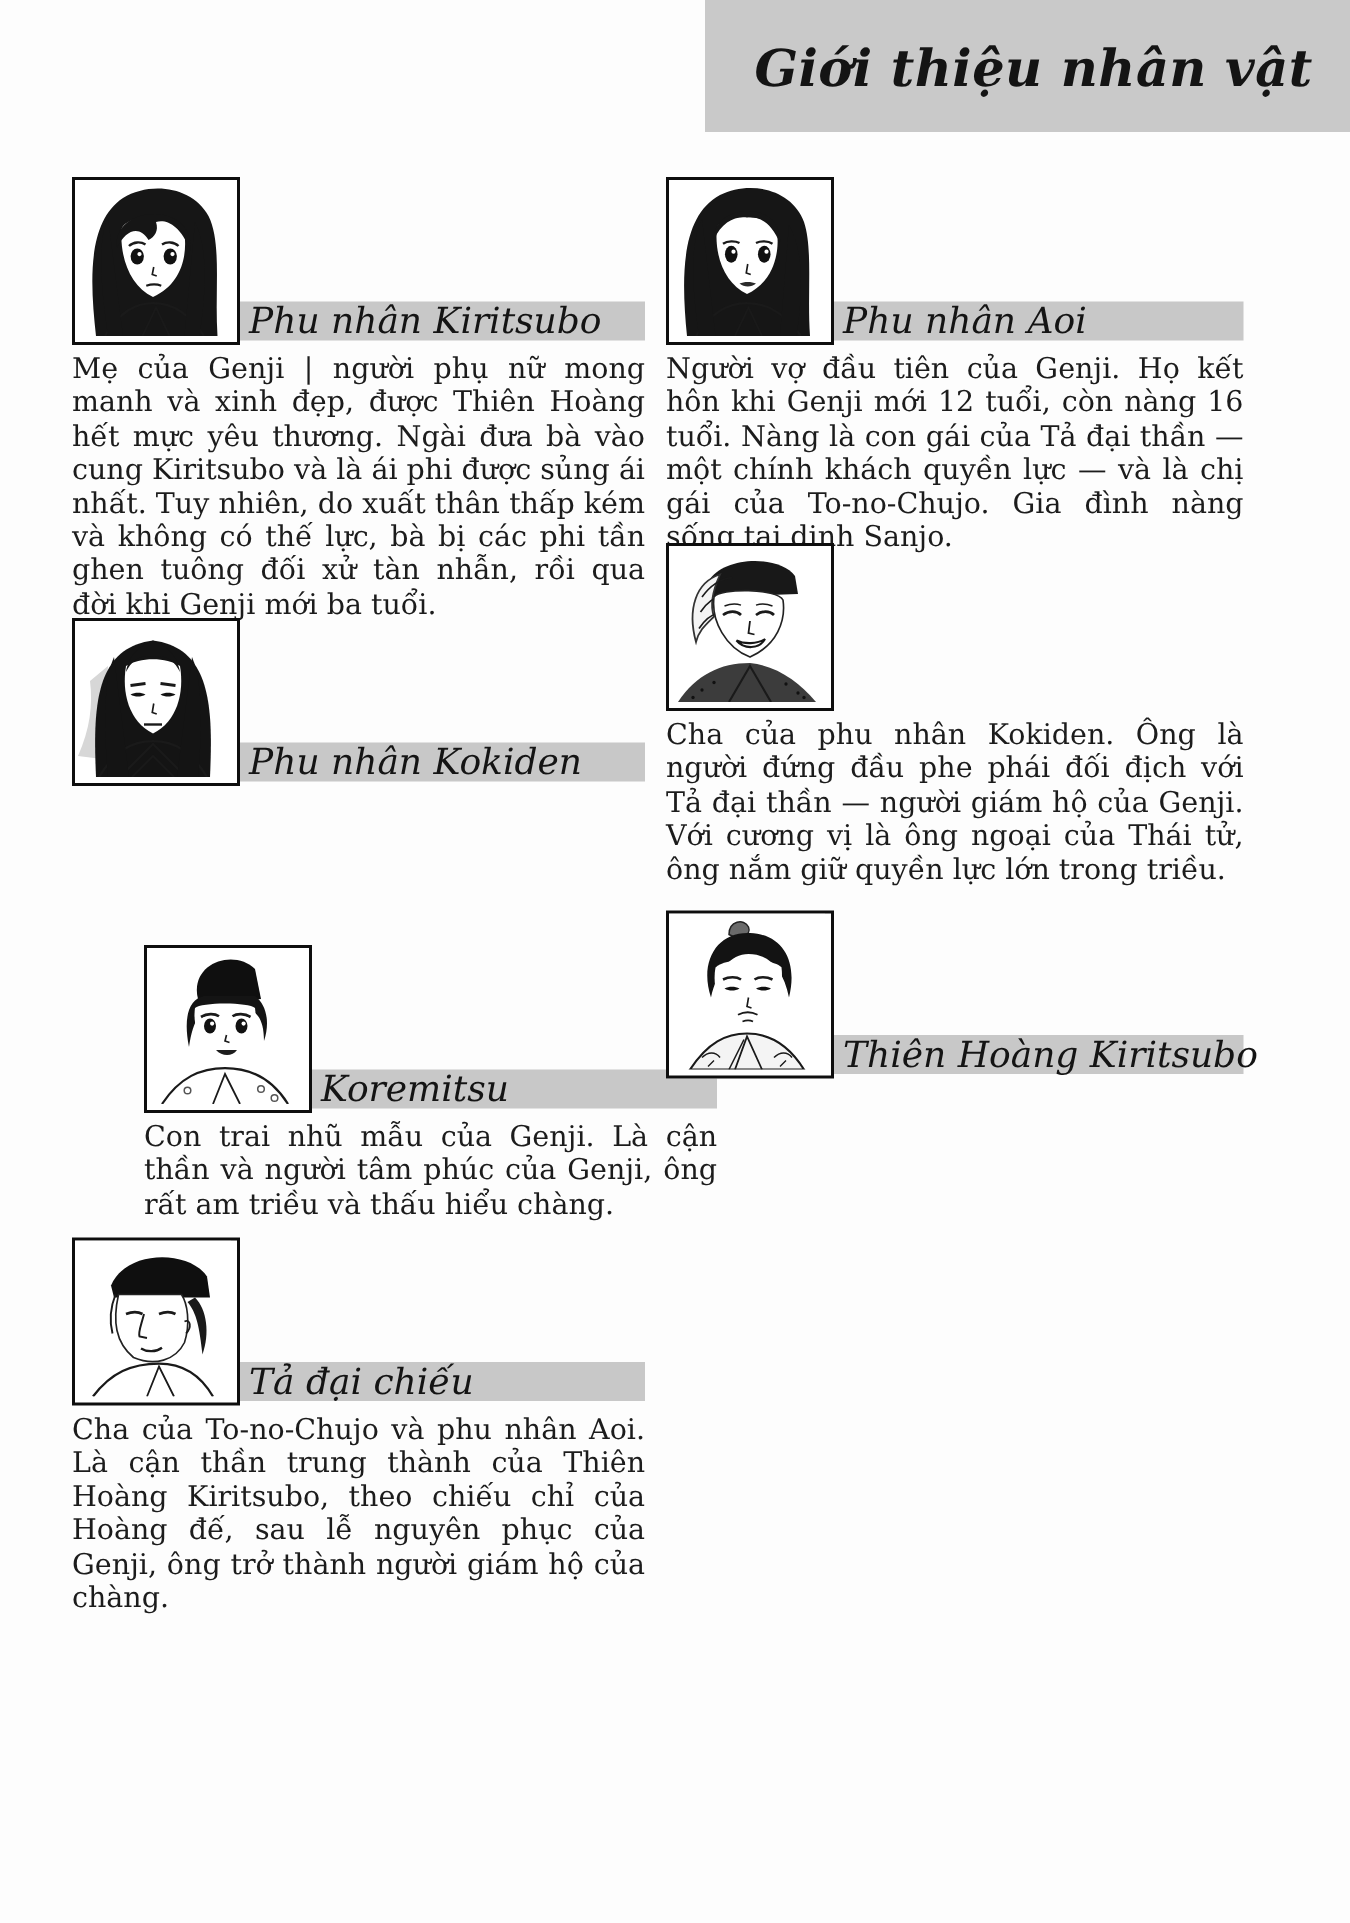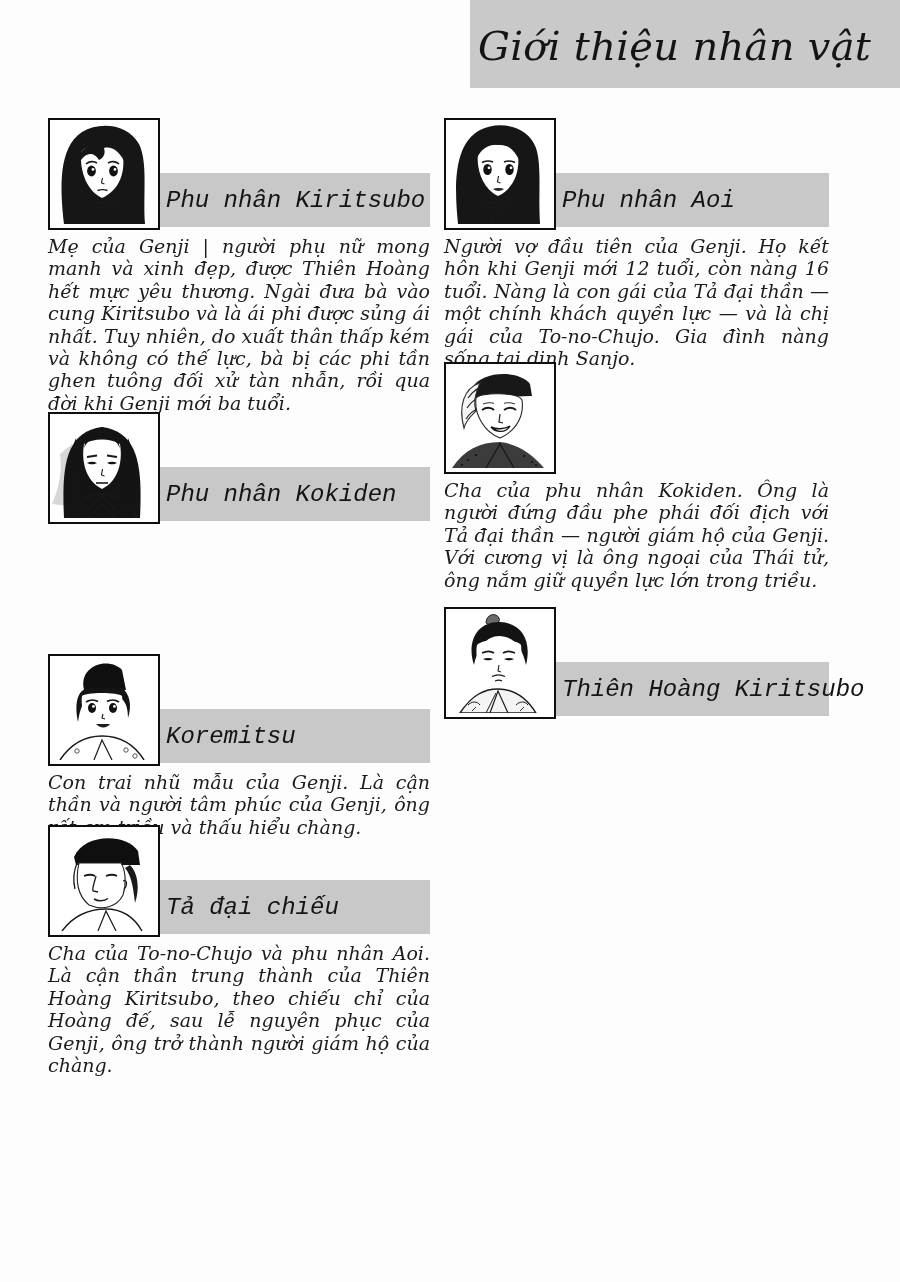--- a/index.html
+++ b/index.html
@@ -14,52 +14,51 @@
     background:#fdfdfd;
     overflow:hidden;
   }
   .title-banner {
     position:absolute; left:470px; top:0;
     width:430px; height:88px;
     background:#c9c9c9;
     display:flex; align-items:center;
   }
   .title-banner h1 {
-    margin:0; padding:4px 0 0 8px;
-    font-size:40px; font-weight:400; font-style:italic;
+    margin:0; padding:4px 0 0 33px;
+    font-size:34px; font-weight:700; font-style:italic;
     color:#141414; letter-spacing:0.3px;
   }
   .char-block { position:absolute; }
   .col-left  { left:48px;  width:382px; }
   .col-right { left:444px; width:385px; }
   .portrait-row { position:relative; height:109px; }
   .portrait {
     position:absolute; left:0; top:0;
     width:108px; height:108px;
     border:2px solid #0e0e0e;
     background:#ffffff;
     z-index:2; overflow:hidden;
   }
   .portrait svg { display:block; width:104px; height:104px; }
   .name-banner {
     position:absolute; left:103px; right:0; bottom:0;
-    height:54px;
+    height:26px;
     background:#c8c8c8;
     display:flex; align-items:center;
     padding-left:15px;
     z-index:1;
-    font-family:Liberation Mono, monospace;
   }
   .name-banner .name {
     font-size:24px; font-style:italic; color:#141414;
     white-space:nowrap;
   }
   .desc {
     margin:8px 0 0 0;
-    font-size:19px; font-style:italic;
+    font-size:19px; 
     line-height:22.4px;
     color:#1c1c1c;
     text-align:justify;
   }
   .ln { fill:none; stroke:#1a1a1a; }
 </style>
 </head>
 <body>
 
 <div class="page">
@@ -119,21 +118,21 @@
           <path d="M22 104 C19 70 19 40 26 24 L36 104 Z" fill="#141414"></path>
           <path d="M82 104 C85 70 85 40 78 24 L68 104 Z" fill="#141414"></path>
         </svg>
       </div>
       <div class="name-banner">
         <span class="name">Phu nhân Kokiden</span>
       </div>
     </div>
   </section>
 
-  <section class="char-block col-left" style="top:654px;">
+  <section class="char-block col-left" style="top:630px;margin-left:48px;">
     <div class="portrait-row">
       <div class="portrait">
         <svg viewBox="0 0 104 104">
           <rect width="104" height="104" fill="#fff"></rect>
           <path d="M34 34 C28 10 58 0 72 14 L76 34 L38 38 Z" fill="#0f0f0f"></path>
           <path d="M28 66 C24 46 28 34 38 32 L72 32 C80 38 82 50 78 62 C78 46 72 40 62 40 L42 40 C34 42 30 52 28 66 Z" fill="#141414"></path>
           <path d="M32 40 C36 36 68 36 72 40 C74 54 68 71 52 77 C37 70 30 54 32 40 Z" fill="#fff"></path>
           <path class="ln" d="M36 46 C40 43.5 45 43.5 48 45.5" stroke-width="1.8"></path>
           <path class="ln" d="M57 45.5 C60 43.5 65 43.5 69 46" stroke-width="1.8"></path>
           <ellipse cx="42" cy="52" rx="4" ry="5" fill="#111"></ellipse>

